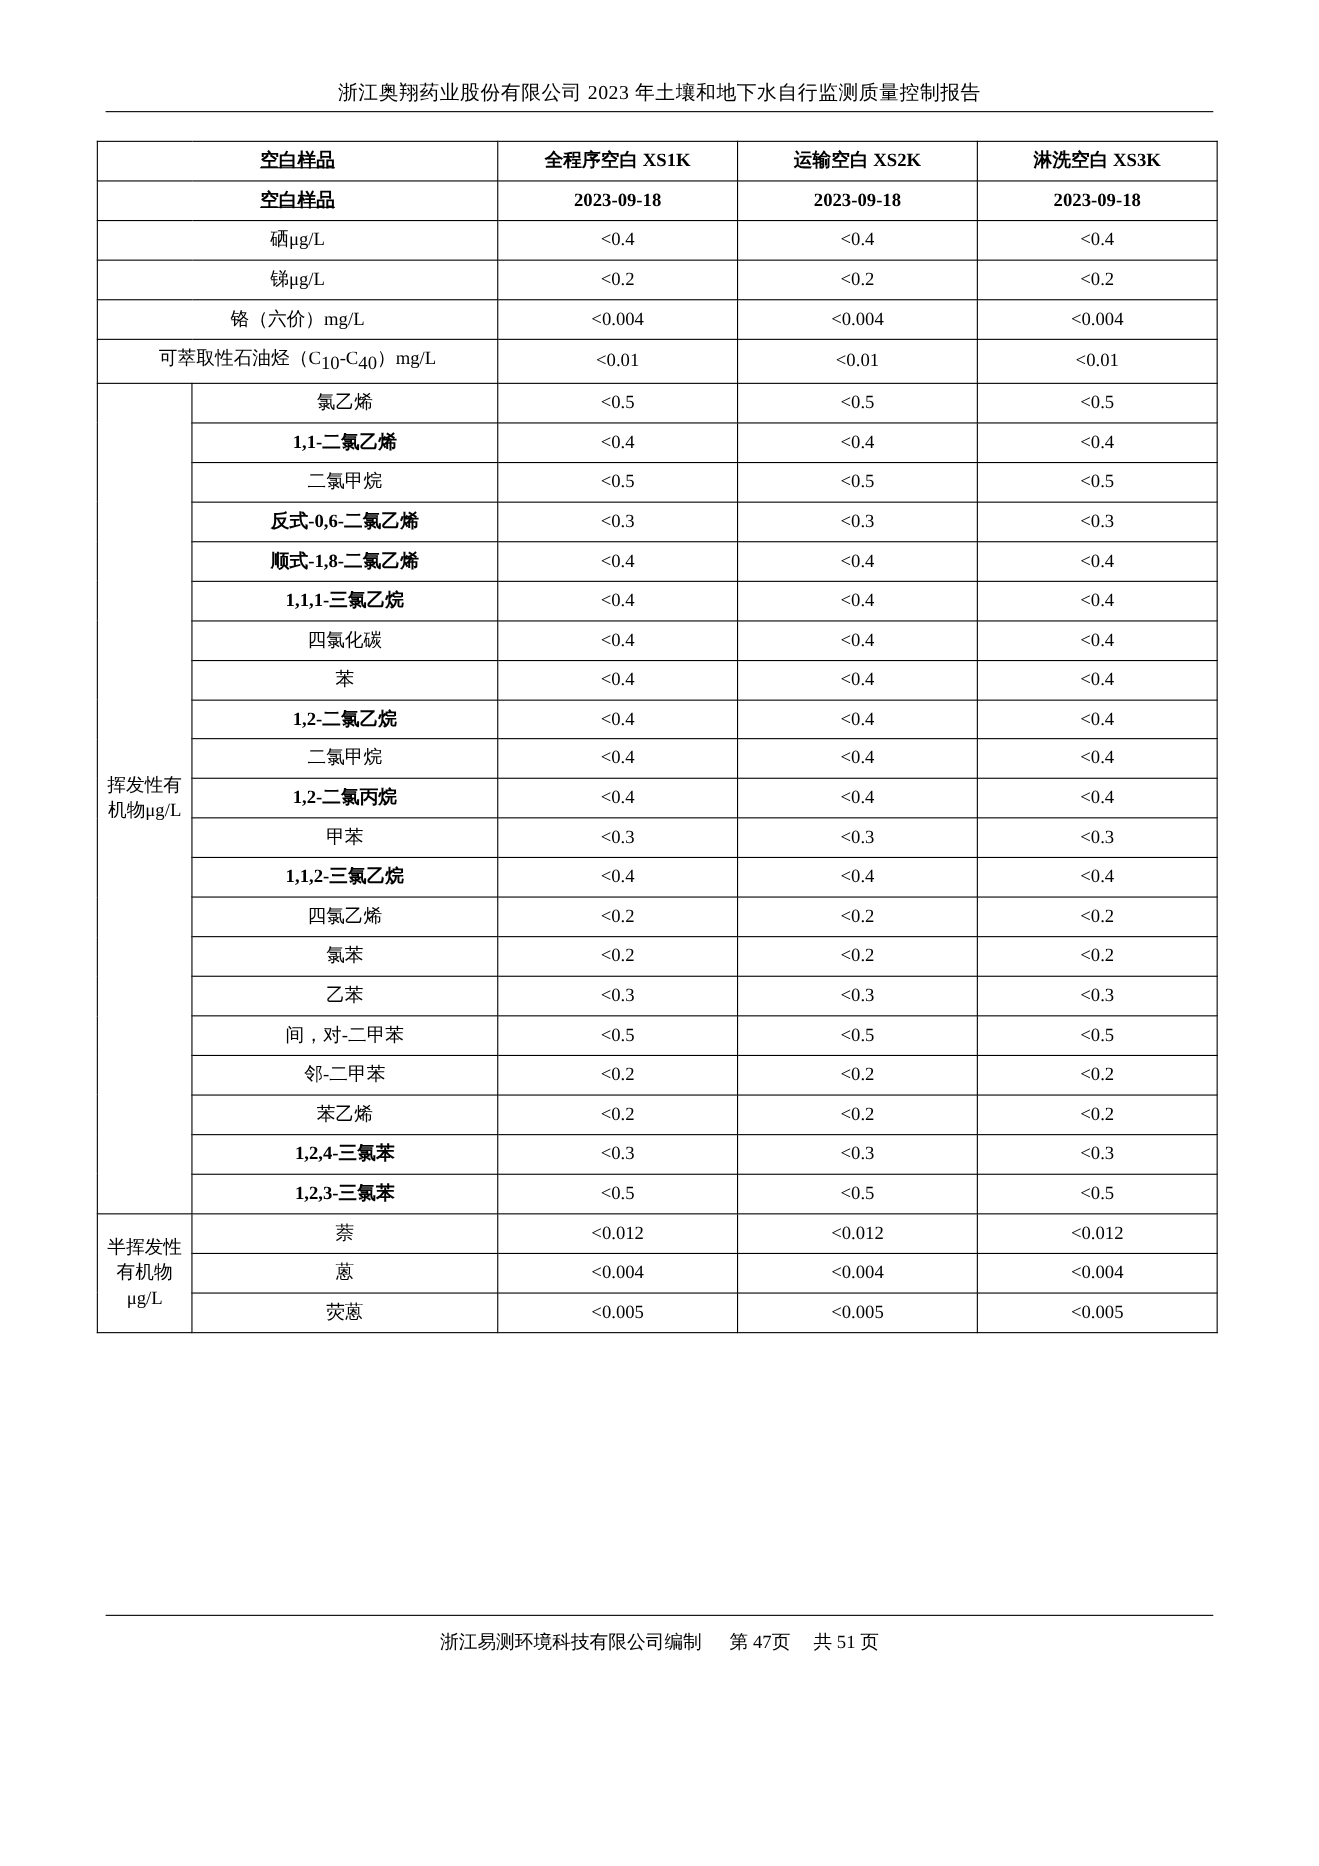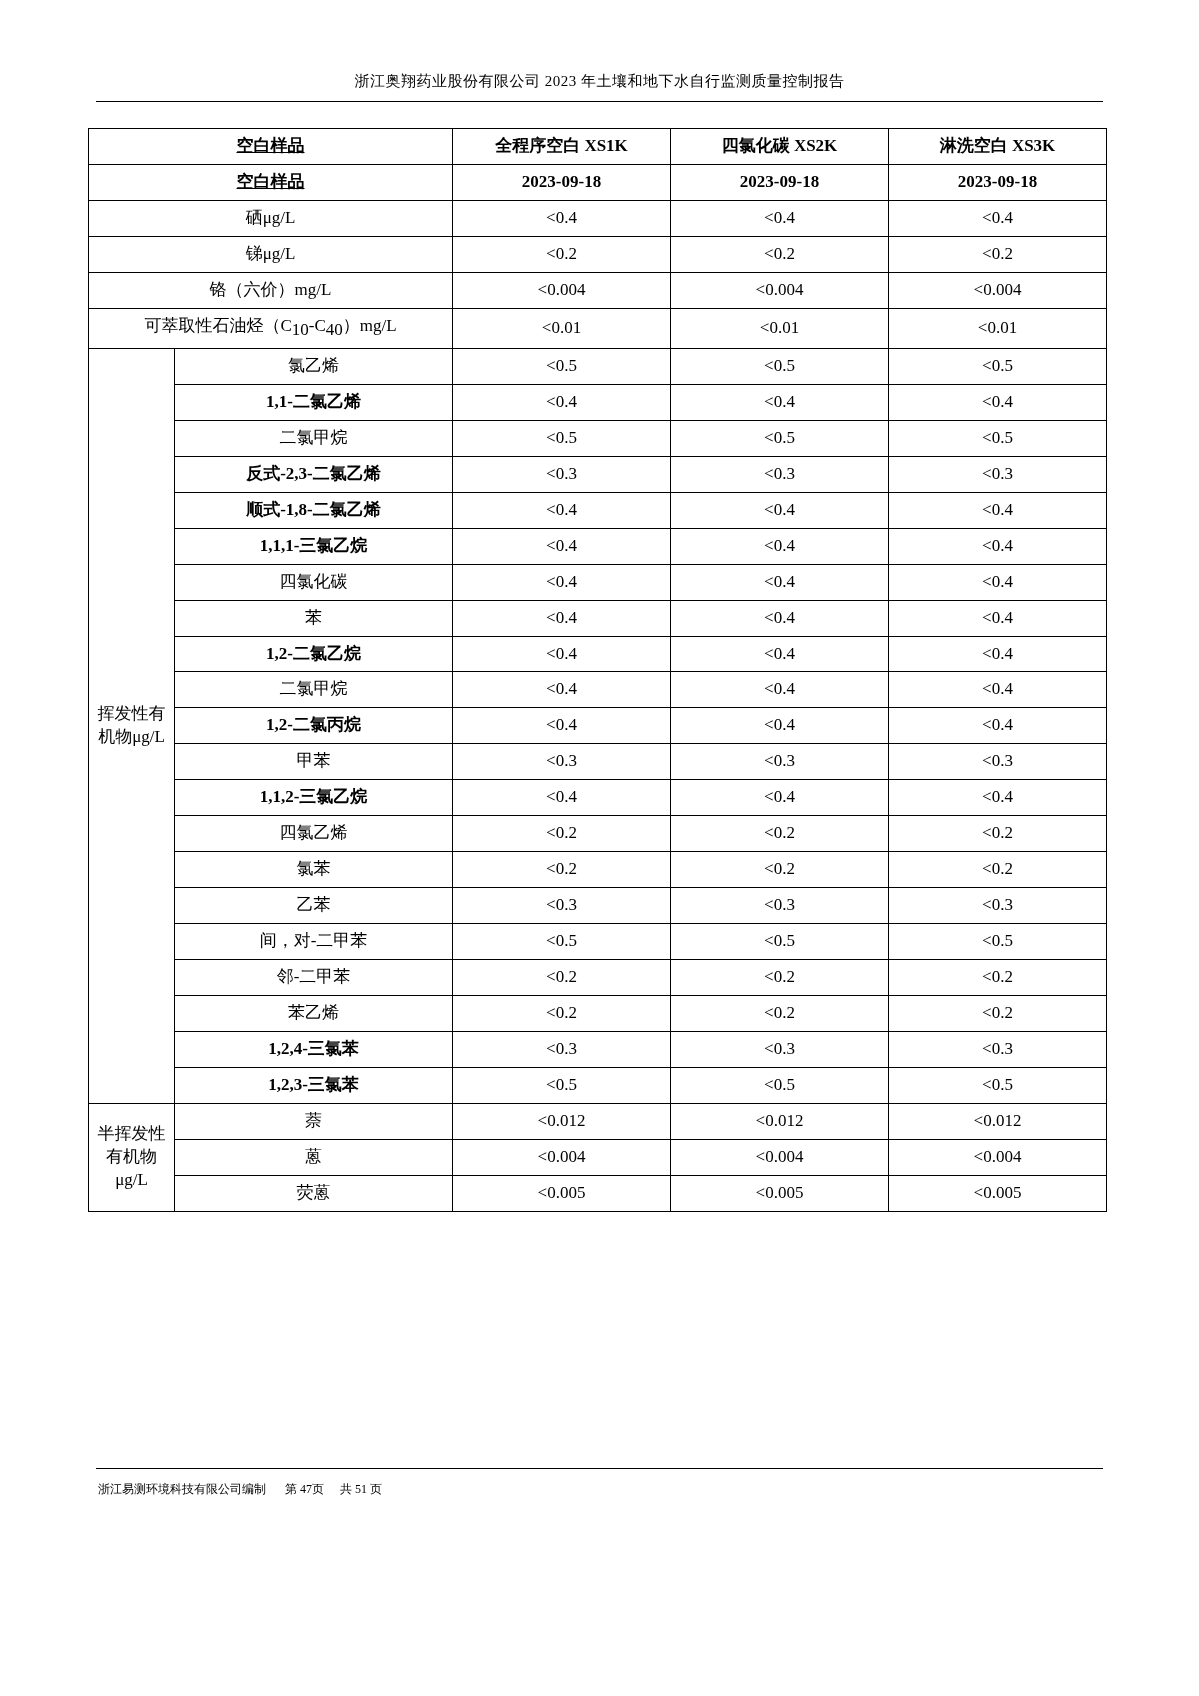--- a/index.html
+++ b/index.html
@@ -20,21 +20,21 @@
     box-sizing: border-box;
     padding: 0;
     position: relative;
   }
   .header {
     position: absolute;
     top: 72px;
     left: 96px;
     width: 1007px;
     text-align: center;
-    font-size: 15px;
+    font-size: 18px;
     letter-spacing: 0.5px;
     font-family: "Liberation Serif", "DejaVu Serif", serif;
   }
   .header-rule {
     position: absolute;
     top: 101px;
     left: 96px;
     width: 1007px;
     border-bottom: 1px solid #000;
   }
@@ -43,22 +43,22 @@
     top: 1468px;
     left: 96px;
     width: 1007px;
     border-bottom: 1px solid #000;
   }
   .footer {
     position: absolute;
     top: 1481px;
     left: 96px;
     width: 1007px;
-    text-align: left;
-    font-size: 12px;
+    text-align: center;
+    font-size: 17px;
   }
   .footer span { margin: 0 2px; }
 
   table.main {
     position: absolute;
     top: 128px;
     left: 88px;
     width: 1018px;
     border-collapse: collapse;
     table-layout: fixed;
@@ -121,21 +121,21 @@
         <col class="c-name">
         <col class="c-v">
         <col class="c-v">
         <col class="c-v">
     </colgroup>
     <tbody>
 
       <tr>
         <td colspan="2" class="hdr-label">空白样品</td>
         <td class="hdr">全程序空白 XS1K</td>
-        <td class="hdr">四氯化碳 XS2K</td>
+        <td class="hdr">运输空白 XS2K</td>
         <td class="hdr">淋洗空白 XS3K</td>
       </tr>
 
       <tr>
         <td colspan="2" class="hdr-label">空白样品</td>
         <td class="hdr">2023-09-18</td>
         <td class="hdr">2023-09-18</td>
         <td class="hdr">2023-09-18</td>
       </tr>
 
@@ -180,21 +180,21 @@
         <td class="val">&lt;0.4</td>
         <td class="val">&lt;0.4</td>
       </tr>
       <tr>
         <td class="param">二氯甲烷</td>
         <td class="val">&lt;0.5</td>
         <td class="val">&lt;0.5</td>
         <td class="val">&lt;0.5</td>
       </tr>
       <tr>
-        <td class="param-sans">反式-2,3-二氯乙烯</td>
+        <td class="param-sans">反式-0,6-二氯乙烯</td>
         <td class="val">&lt;0.3</td>
         <td class="val">&lt;0.3</td>
         <td class="val">&lt;0.3</td>
       </tr>
       <tr>
         <td class="param-sans">顺式-1,8-二氯乙烯</td>
         <td class="val">&lt;0.4</td>
         <td class="val">&lt;0.4</td>
         <td class="val">&lt;0.4</td>
       </tr>

